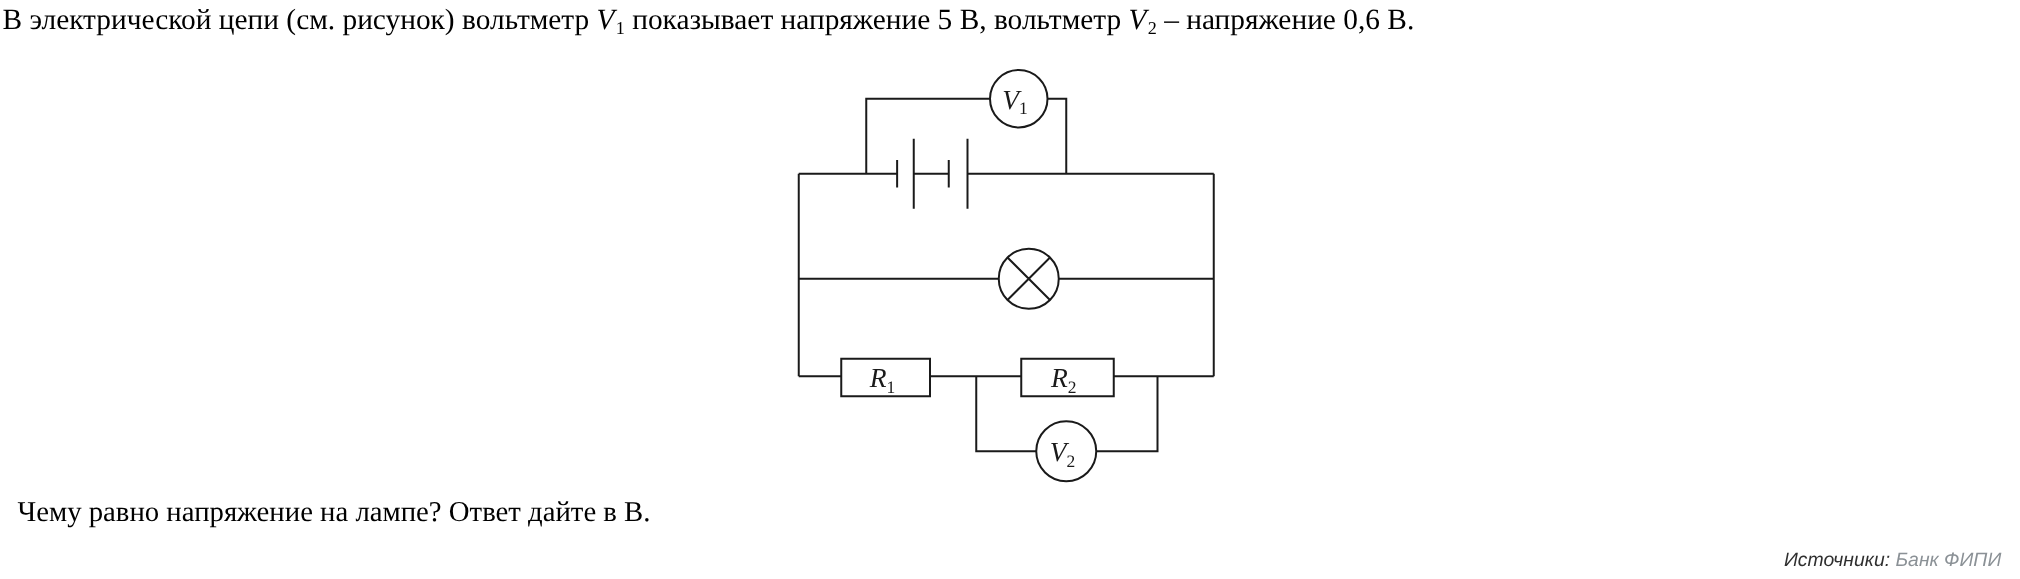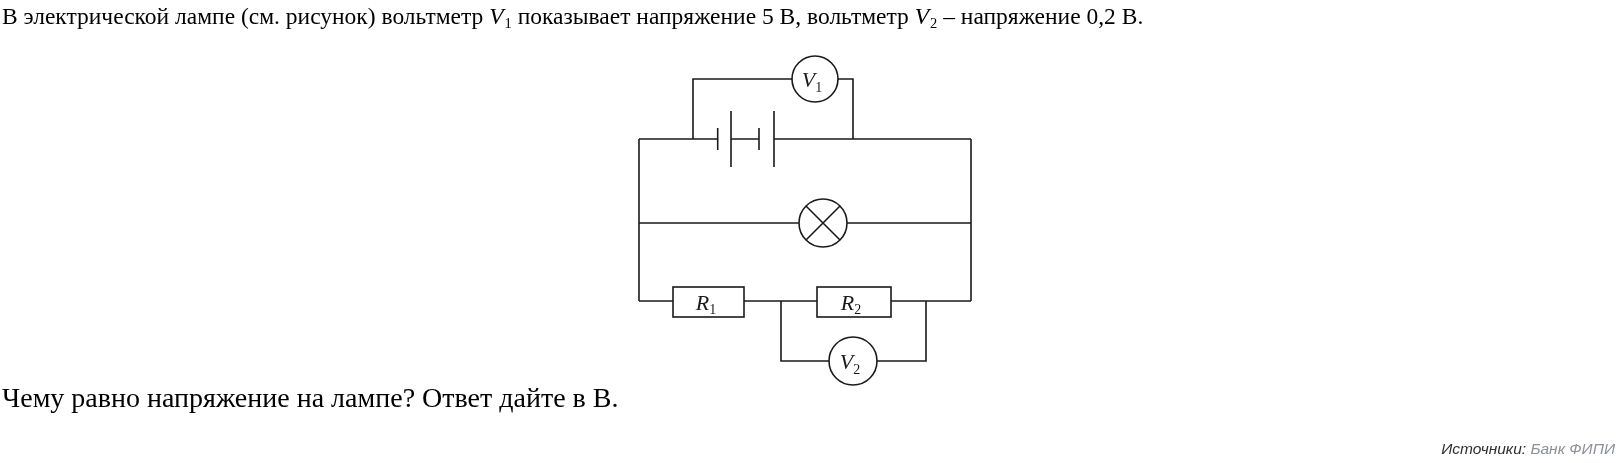--- a/index.html
+++ b/index.html
@@ -26,22 +26,22 @@
   .mathvar sub {
     font-style: normal;
     font-size: 14.5px;
     vertical-align: -4px;
     margin-left: 1px;
   }
   .question {
     position: absolute;
     left: 2px;
     top: 382px;
-    margin: 0;
-    font-size: 28px;
+    margin: 12px;
+    font-size: 23px;
     line-height: 31px;
     white-space: nowrap;
   }
   .circuit {
     position: absolute;
     left: 0;
     top: 0;
     width: 1616px;
     height: 463px;
   }
@@ -56,38 +56,38 @@
     font-size: 22px;
     fill: #1a1a1a;
     stroke: none;
   }
   .circuit .cktsub {
     font-style: normal;
     font-size: 14px;
   }
   .source {
     position: absolute;
-    right: 1px;
+    right: 15px;
     top: 439px;
     margin: 0;
     font-family: "Liberation Sans", "DejaVu Sans", sans-serif;
     font-style: italic;
     font-size: 15.5px;
     line-height: 20px;
     white-space: nowrap;
   }
   .source-label { color: #2f2f2f; }
   .source-value { color: #8b9196; }
 </style>
 </head>
 <body>
 
 <div class="page">
 
-  <p class="statement"><span>В электрической лампе (см. рисунок) вольтметр </span><span class="mathvar"><i>V</i><sub>1</sub></span><span> показывает напряжение 5 В, вольтметр </span><span class="mathvar"><i>V</i><sub>2</sub></span><span> – напряжение 0,2 В.</span></p>
+  <p class="statement"><span>В электрической цепи (см. рисунок) вольтметр </span><span class="mathvar"><i>V</i><sub>1</sub></span><span> показывает напряжение 5 В, вольтметр </span><span class="mathvar"><i>V</i><sub>2</sub></span><span> – напряжение 0,6 В.</span></p>
 
   <svg class="circuit" viewBox="0 0 1616 463" xmlns="http://www.w3.org/2000/svg">
 
     <g>
       <path class="stroke" d="M639 139 V301"></path>
       <path class="stroke" d="M971 139 V301"></path>
       <path class="stroke" d="M639 139 H717.7 M731 139 H759 M774 139 H971"></path>
       <path class="stroke" d="M639 223 H799 M847 223 H971"></path>
       <path class="stroke" d="M639 301 H673 M744 301 H817 M891 301 H971"></path>
     </g>

